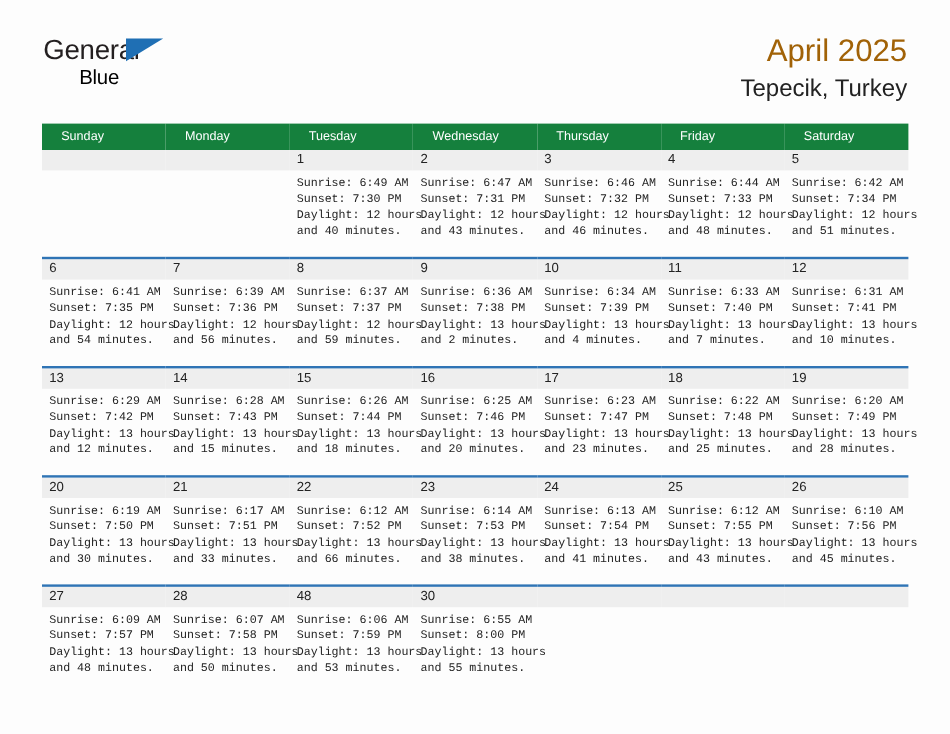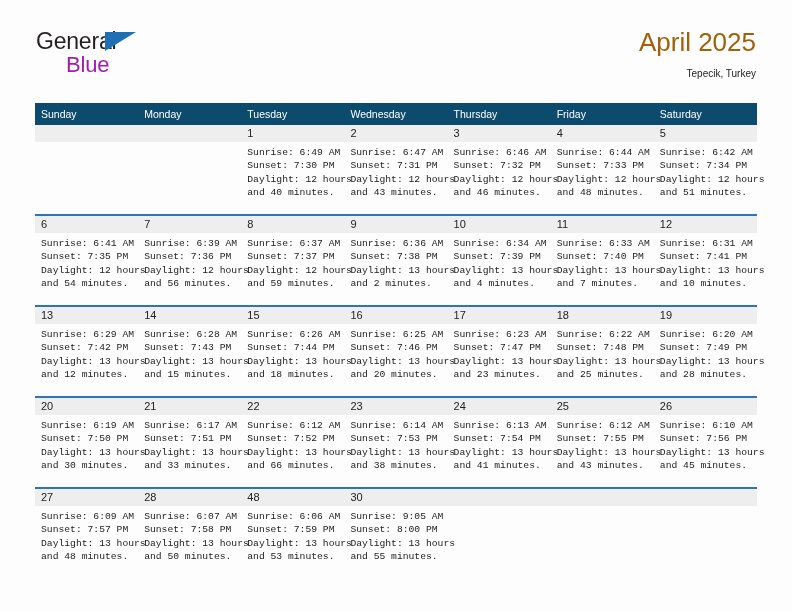--- a/index.html
+++ b/index.html
@@ -43,63 +43,63 @@
     left: 69px;
     top: 4px;
     width: 0;
     height: 0;
     border-left: 31px solid #1f6fb4;
     border-bottom: 19px solid transparent;
   }
   .brand-row-2 {
     margin-top: -2px;
     margin-left: 30px;
-    font-size: 22px;
+    font-size: 17px;
     line-height: 26px;
-    color: #a21caf;
+    color: #000000;
     letter-spacing: -0.2px;
   }
 
   .title-block {
     position: absolute;
     right: 36px;
     top: 26px;
     text-align: right;
   }
   .cal-title {
     font-size: 26px;
     line-height: 32px;
     color: #a16207;
     font-weight: normal;
     margin: 0;
   }
   .cal-subtitle {
-    font-size: 10px;
+    font-size: 20px;
     line-height: 20px;
     margin: 6px 0 0 0;
     color: #222;
     font-weight: normal;
   }
 
   
   .calendar {
     position: absolute;
     left: 35px;
     top: 103px;
     width: 722px;
     border-collapse: collapse;
     table-layout: fixed;
   }
   .calendar th {
-    background: #0c4a6e;
+    background: #15803d;
     color: #ffffff;
     font-size: 10.5px;
     font-weight: normal;
     text-align: left;
-    padding: 5px 0 5px 6px;
+    padding: 5px 0 5px 16px;
     height: 11px;
     border: none;
   }
   .calendar td {
     vertical-align: top;
     padding: 0;
     border: none;
     width: 103.14px;
     height: 89px;
   }
@@ -497,21 +497,21 @@
               <div>Sunset: 7:59 PM</div>
               <div>Daylight: 13 hours</div>
               <div>and 53 minutes.</div>
             </div>
           </div>
         </td>
         <td>
           <div class="daycell">
             <div class="daynum-band">30</div>
             <div class="day-details">
-              <div>Sunrise: 9:05 AM</div>
+              <div>Sunrise: 6:55 AM</div>
               <div>Sunset: 8:00 PM</div>
               <div>Daylight: 13 hours</div>
               <div>and 55 minutes.</div>
             </div>
           </div>
         </td>
         <td>
           <div class="daycell">
             <div class="daynum-band"></div>
             <div class="day-details"></div>

